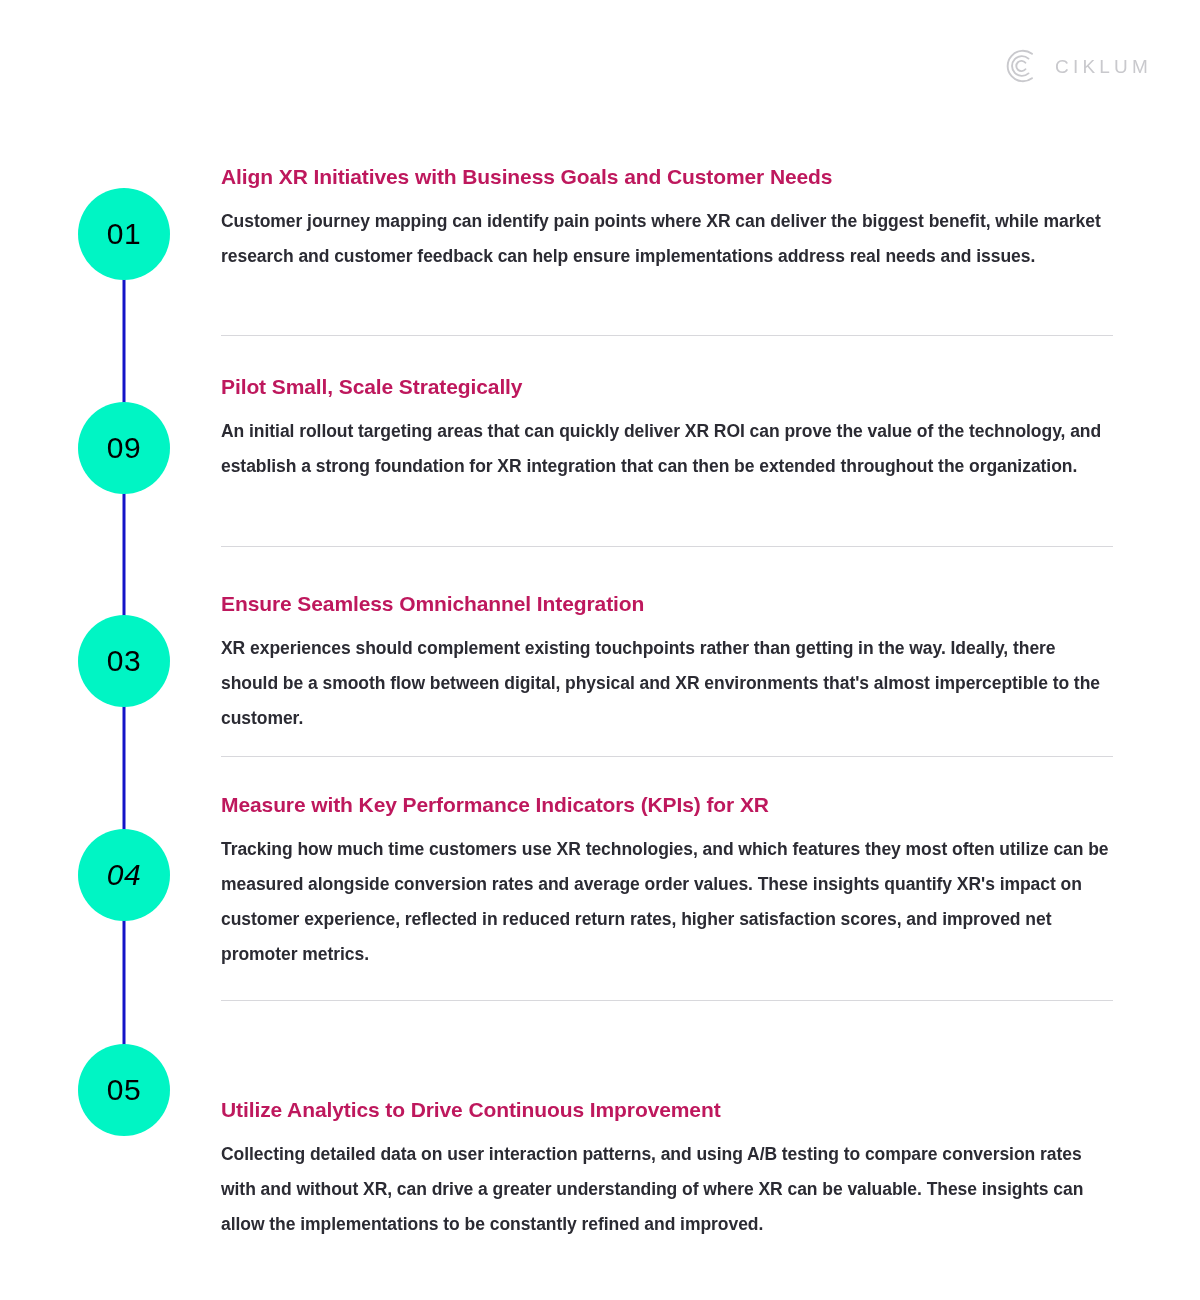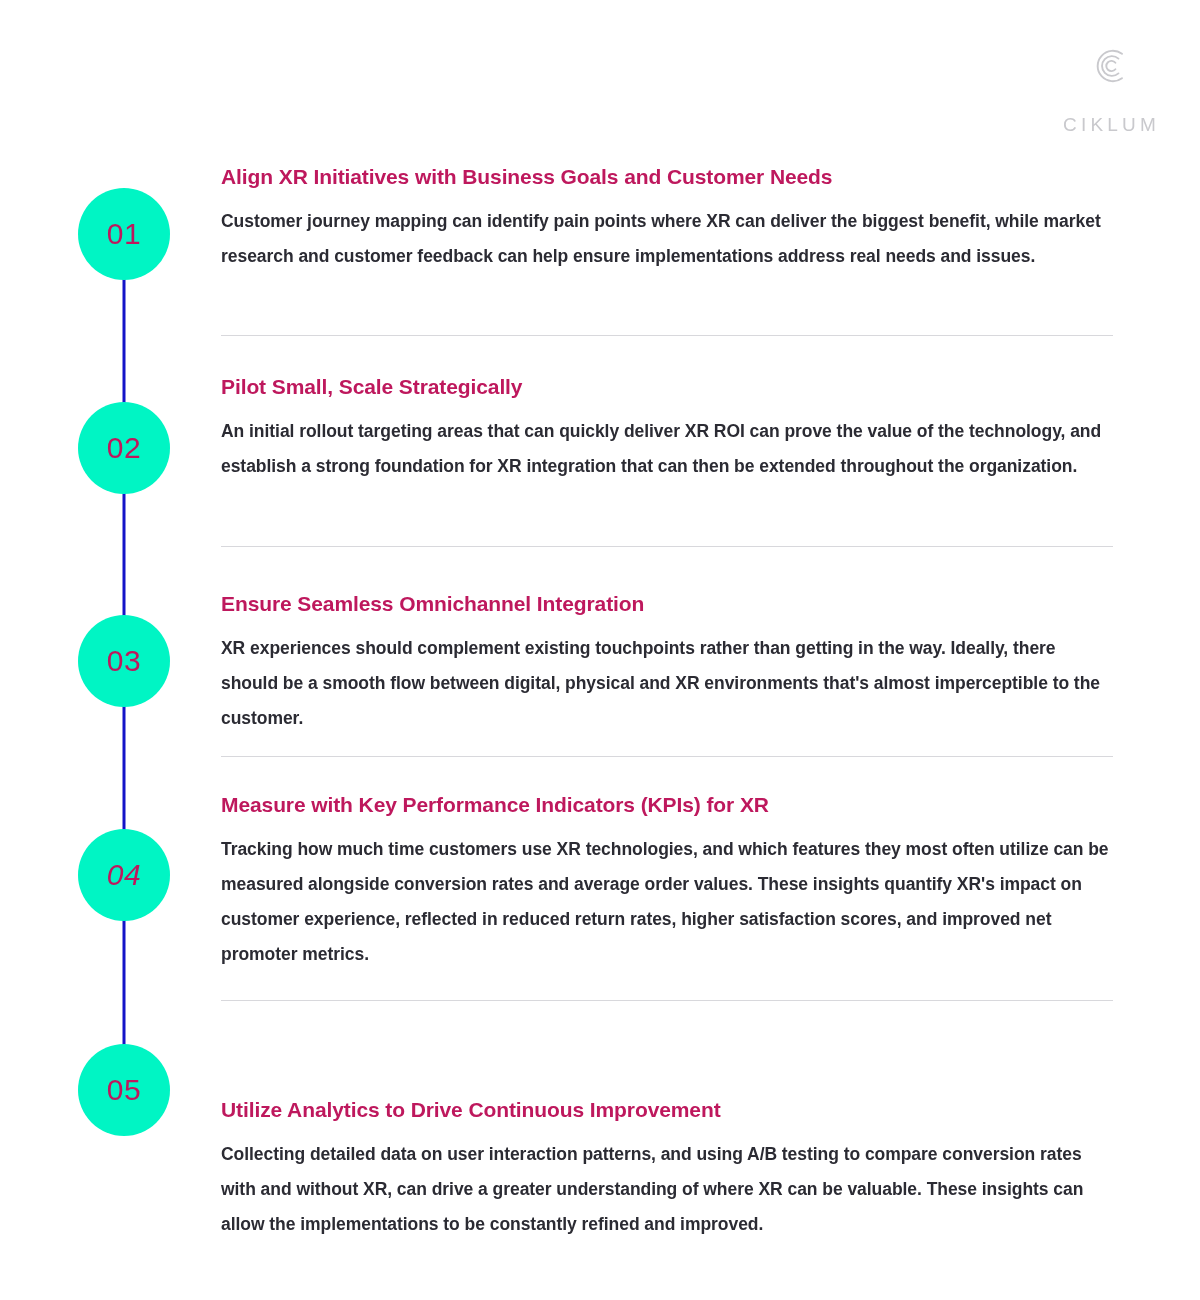--- a/index.html
+++ b/index.html
@@ -13,25 +13,24 @@
     font-family: "Liberation Sans", sans-serif;
     position: relative;
     overflow: hidden;
     -webkit-font-smoothing: antialiased;
   }
 
   
   .brand {
     position: absolute;
     top: 47px;
-    right: 40px;
+    right: 48px;
     display: flex;
     align-items: center;
-    gap: 30px;
-    flex-direction: column;
+    gap: 14px;
   }
   .brand-mark {
     width: 38px;
     height: 38px;
     display: block;
   }
   .brand-word {
     font-size: 19px;
     letter-spacing: 4.2px;
     color: #c9c9cd;
@@ -66,21 +65,21 @@
     border-radius: 50%;
     background: #00f5c4;
     transform: translate(-50%, -50%);
     display: flex;
     align-items: center;
     justify-content: center;
     z-index: 2;
   }
   .node-label {
     font-size: 30px;
-    color: #be185d;
+    color: #000000;
     font-weight: 400;
     letter-spacing: 0.5px;
     line-height: 1;
     font-family: "Liberation Sans", sans-serif;
   }
 
   
   .block {
     position: absolute;
     left: 221px;
@@ -126,21 +125,21 @@
 </div>
 
 <div class="timeline">
 
   <div class="spine"></div>
 
   <div class="node" style="top:234px;">
     <span class="node-label">01</span>
   </div>
   <div class="node" style="top:448px;">
-    <span class="node-label">02</span>
+    <span class="node-label">09</span>
   </div>
   <div class="node" style="top:661px;">
     <span class="node-label">03</span>
   </div>
   <div class="node" style="top:875px;font-style:italic;">
     <span class="node-label">04</span>
   </div>
   <div class="node" style="top:1090px;">
     <span class="node-label">05</span>
   </div>

